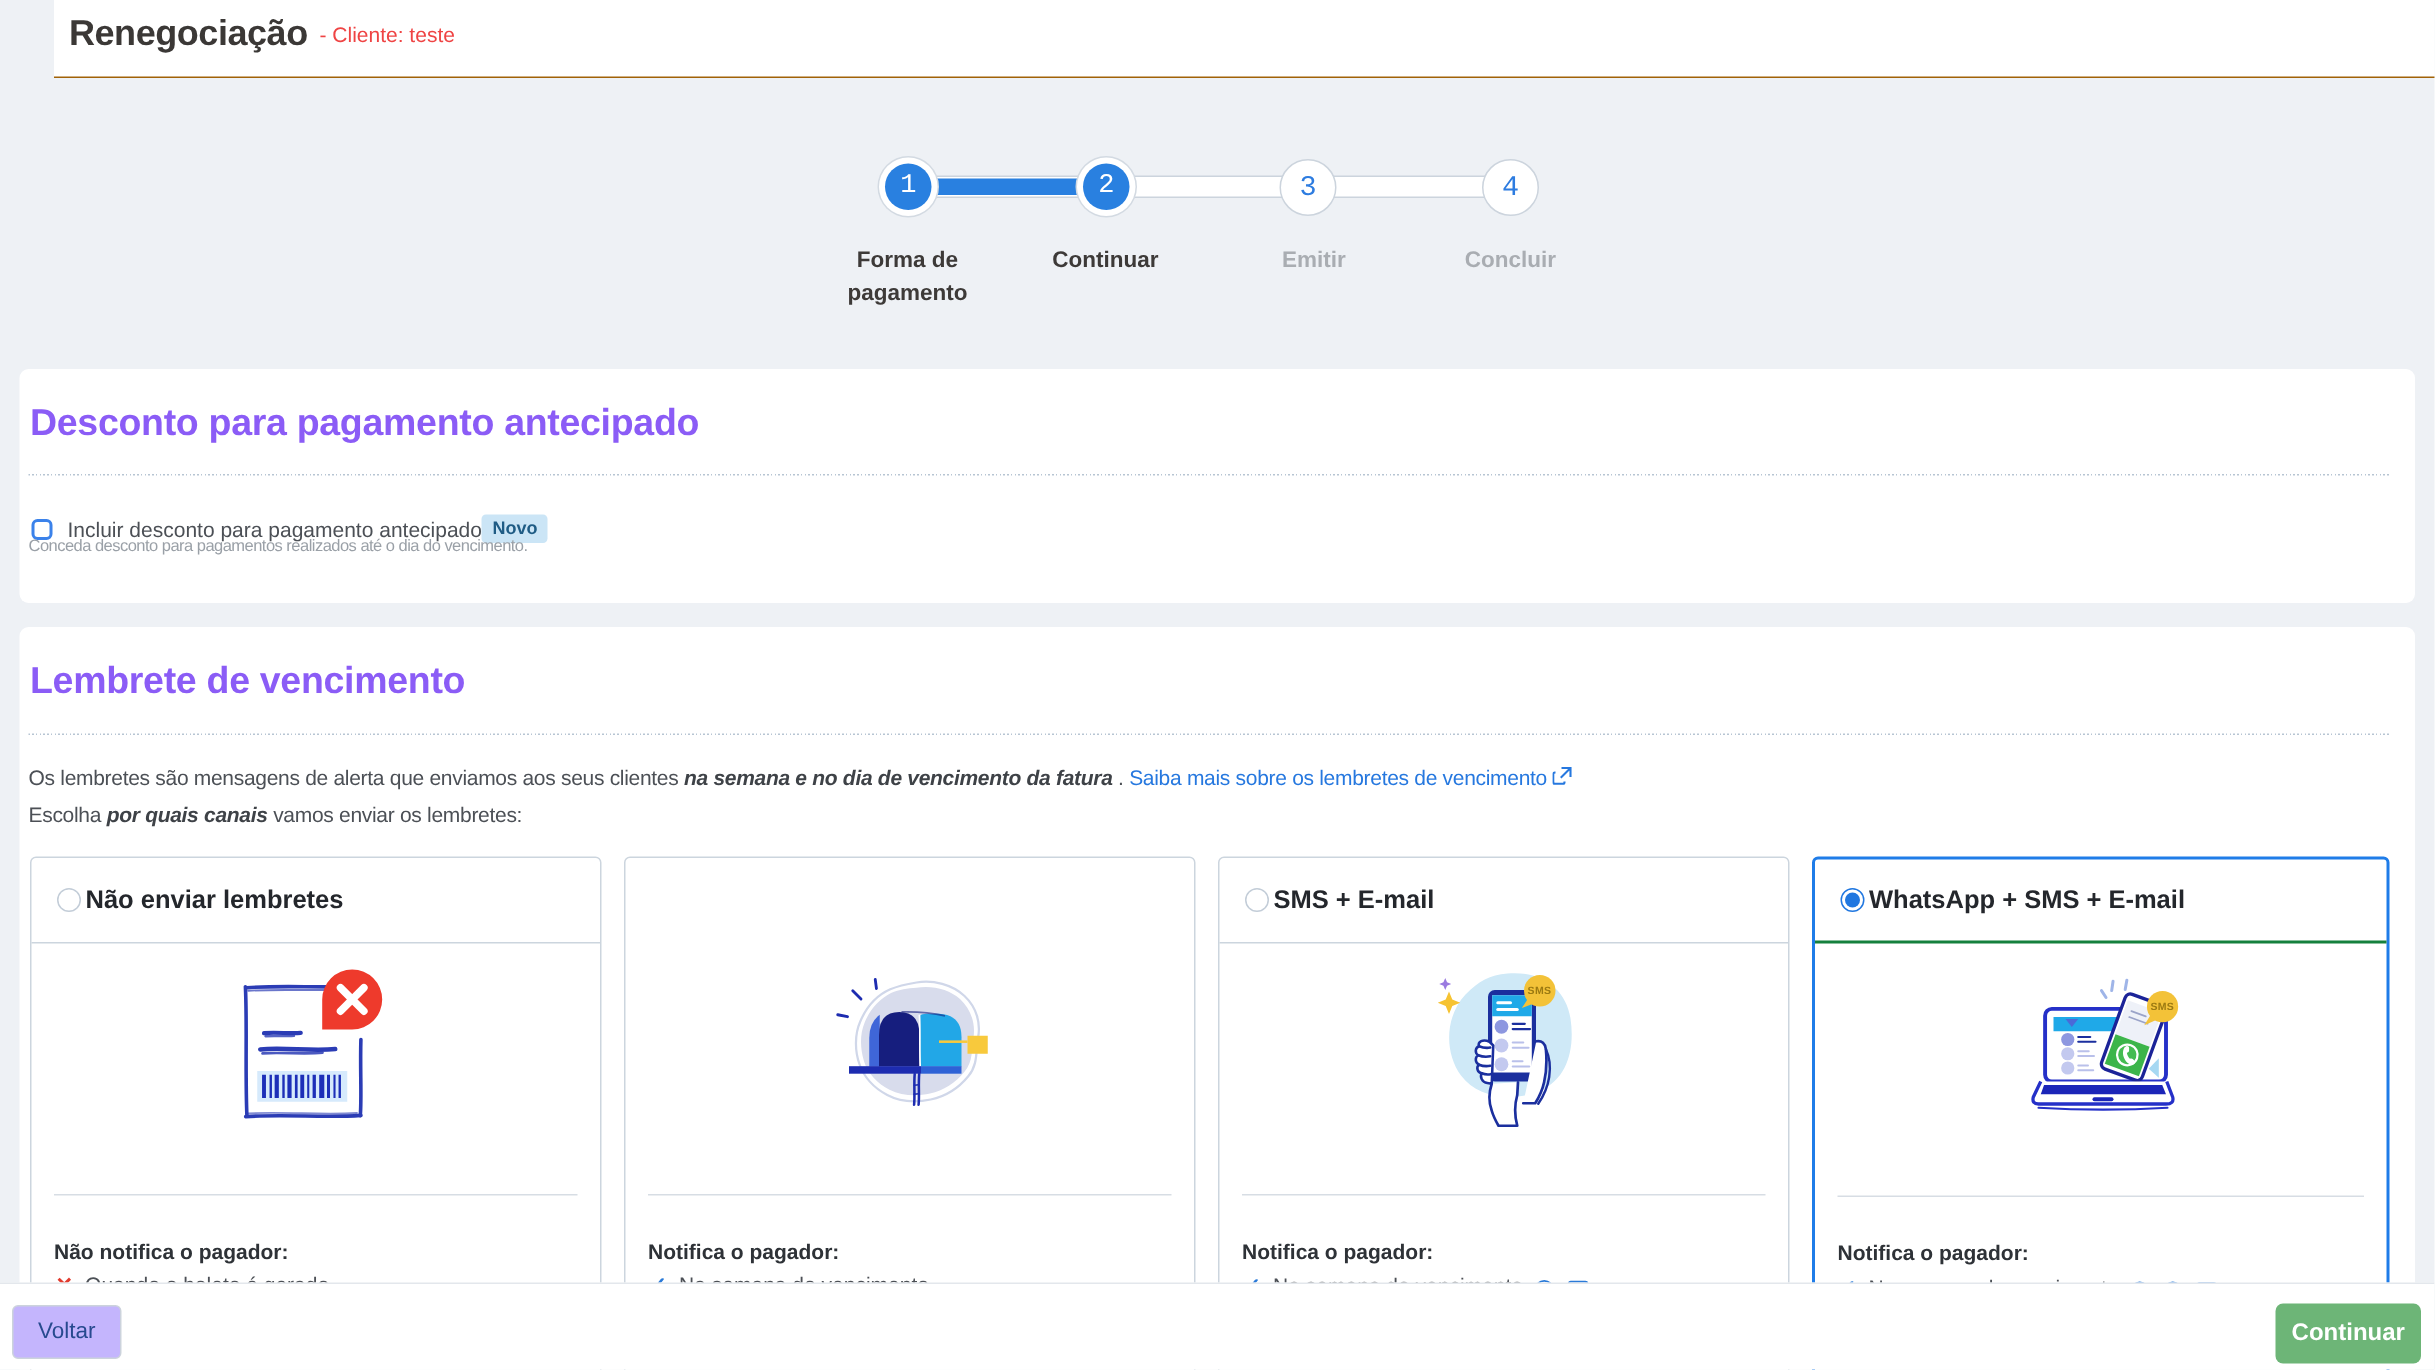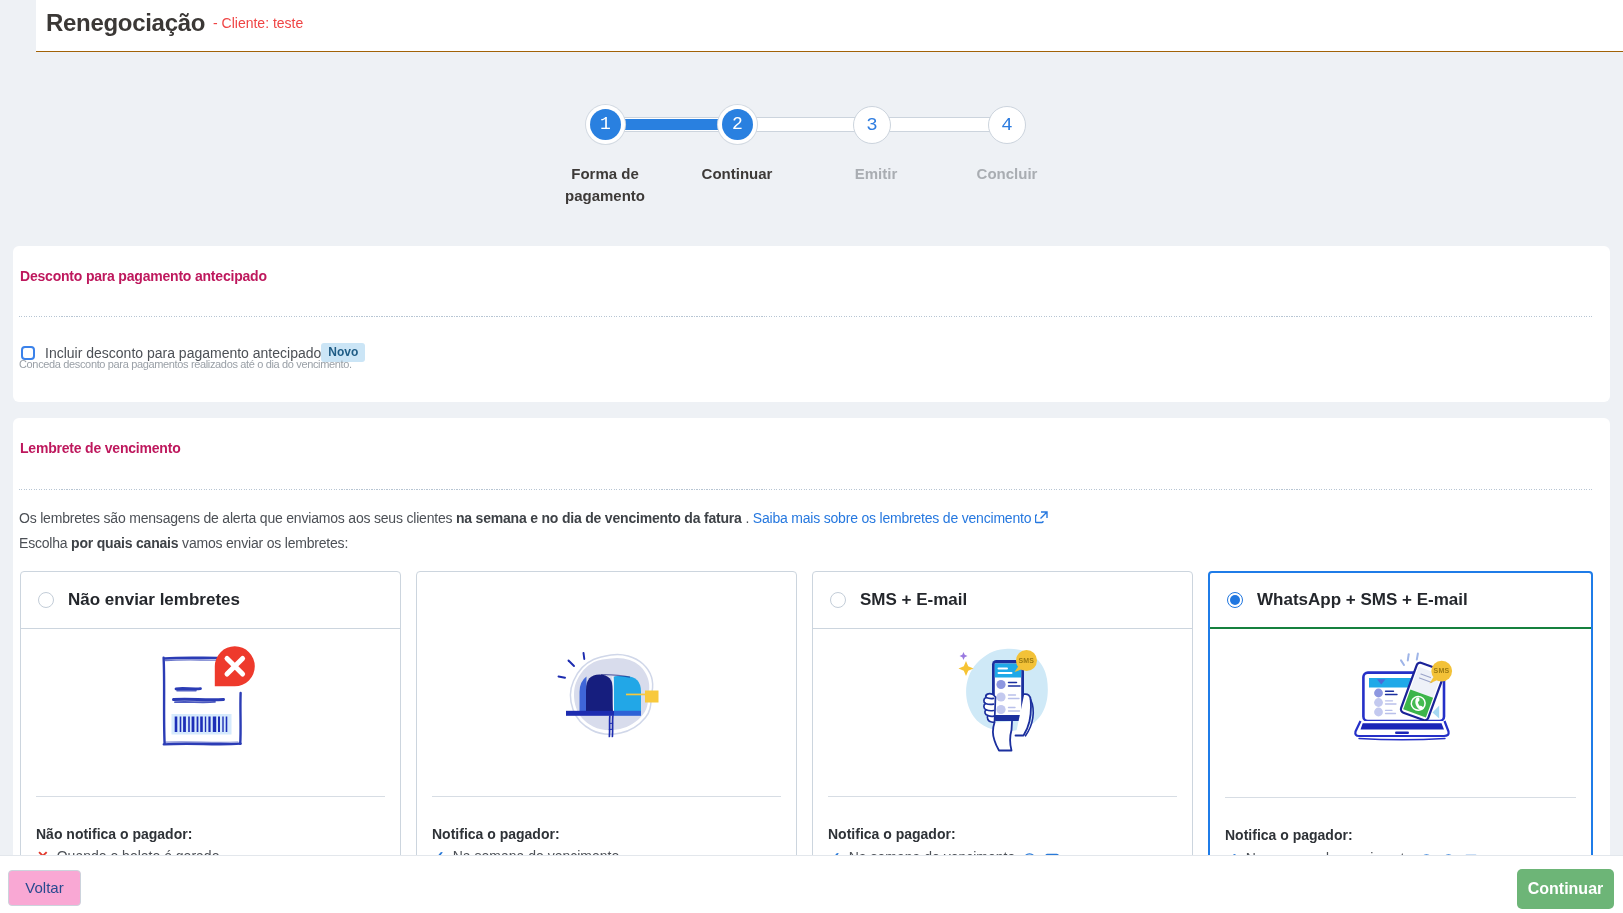--- a/index.html
+++ b/index.html
@@ -16,48 +16,48 @@
   .step { position:absolute; z-index:3; border-radius:50%; text-align:center; font-family:"Liberation Mono", monospace; }
   .step.active { width:31px; height:31px; background:#2980e0; color:#fff; line-height:31px; font-size:18px; box-shadow:0 0 0 4px #fff, 0 0 0 5px #d3dae2; }
   .step.idle { width:38px; height:38px; background:#fff; border:1px solid #ccd4dd; color:#2d7ce0; line-height:36px; font-size:19px; }
   .steplabel { position:absolute; z-index:3; font-weight:bold; font-size:15px; text-align:center; line-height:22px; }
   .steplabel.on { color:#3d3a38; }
   .steplabel.off { color:#a9adb2; }
   
   .card { position:absolute; left:13px; width:1597px; background:#fff; border-radius:6px; }
   .sec1 { top:246px; height:156px; }
   .sec2 { top:418px; height:600px; }
-  .sec-title { position:absolute; left:7px; top:22px; font-size:14px; font-weight:bold; color:#be185d; letter-spacing:-0.2px; }
+  .sec-title { position:absolute; left:7px; top:22px; font-size:25px; font-weight:bold; color:#8b5cf6; letter-spacing:-0.2px; }
   .dotline { position:absolute; left:6px; right:17px; height:1px; background:repeating-linear-gradient(to right,#b7c5d3 0 1px,transparent 1px 2.5px); }
   
   .cbrow { position:absolute; left:21px; top:343px; z-index:5; display:flex; align-items:center; }
   .cb { width:14px; height:14px; border:2px solid #3b82ea; border-radius:4px; background:#fff; }
   .cbrow .lbl { margin-left:10px; font-size:14px; color:#4c5056; }
   .novo { background:#cbe5f6; color:#1f5c85; font-weight:bold; font-size:12px; padding:2px 7px 3px; border-radius:3px; }
   .hint { position:absolute; left:19px; top:358px; z-index:5; font-size:11px; letter-spacing:-0.35px; color:#9aa0a7; }
   
   .para { position:absolute; left:19px; top:506px; z-index:5; font-size:14px; letter-spacing:-0.2px; color:#4c5056; line-height:24.5px; }
-  .para b { color:#3e4247; }
+  .para b { color:#3e4247;font-style:italic; }
   .para a { color:#2678df; text-decoration:none; }
   
   .opt { position:absolute; top:571px; width:381px; background:#fff; border:1px solid #ccd5de; border-radius:4px; z-index:5; height:360px; }
   .opt.sel { border:2px solid #1f7ce8; }
   .opt .head { height:57px; border-bottom:1px solid #ccd5de; display:flex; align-items:center; }
   .opt.sel .head { height:56px; border-bottom:2px solid #15803d; }
   .radio { width:16px; height:16px; border-radius:50%; border:1px solid #c3cdd8; margin-left:17px; background:#fff; }
   .radio.on { border:1px solid #2077e0; position:relative; }
   .radio.on::after { content:""; position:absolute; left:2px; top:2px; width:10px; height:10px; border-radius:50%; background:#2077e0; }
-  .opt .t { margin-left:14px; font-size:17px; font-weight:bold; color:#24272c; }
+  .opt .t { margin-left:3px; font-size:17px; font-weight:bold; color:#24272c; }
   .illo { position:absolute; top:59px; left:0; height:169px; }
   .divi { position:absolute; top:224px; left:15px; right:15px; height:1px; background:#d7dde4; }
   .notif { position:absolute; top:254px; left:15px; font-size:14px; font-weight:bold; color:#2e3237; }
   .litem { position:absolute; top:276px; left:16px; font-size:14px; color:#4c5056; display:flex; align-items:center; }
   
   .footer { position:absolute; left:0; top:855px; width:1623px; height:58px; background:#fff; z-index:20; border-top:1px solid #e3e7ec; }
-  .btn-voltar { position:absolute; left:8px; top:14px; width:73px; height:36px; background:#f9a8d4; border:1px solid #ccd3dc; border-radius:4px; color:#274a8f; font-size:15px; text-align:center; line-height:34px; }
+  .btn-voltar { position:absolute; left:8px; top:14px; width:73px; height:36px; background:#c4b5fd; border:1px solid #ccd3dc; border-radius:4px; color:#274a8f; font-size:15px; text-align:center; line-height:34px; }
   .btn-cont { position:absolute; right:9px; top:13px; width:97px; height:40px; background:#6db577; border-radius:5px; color:#fff; font-weight:bold; font-size:16px; text-align:center; line-height:40px; }
 </style>
 </head>
 <body>
 
   <div class="track"></div>
   <div class="track-active"></div>
   <div class="step active" style="left:590px; top:109px;">1</div>
   <div class="step active" style="left:722px; top:109px;">2</div>
   <div class="step idle" style="left:853px; top:106px;">3</div>

